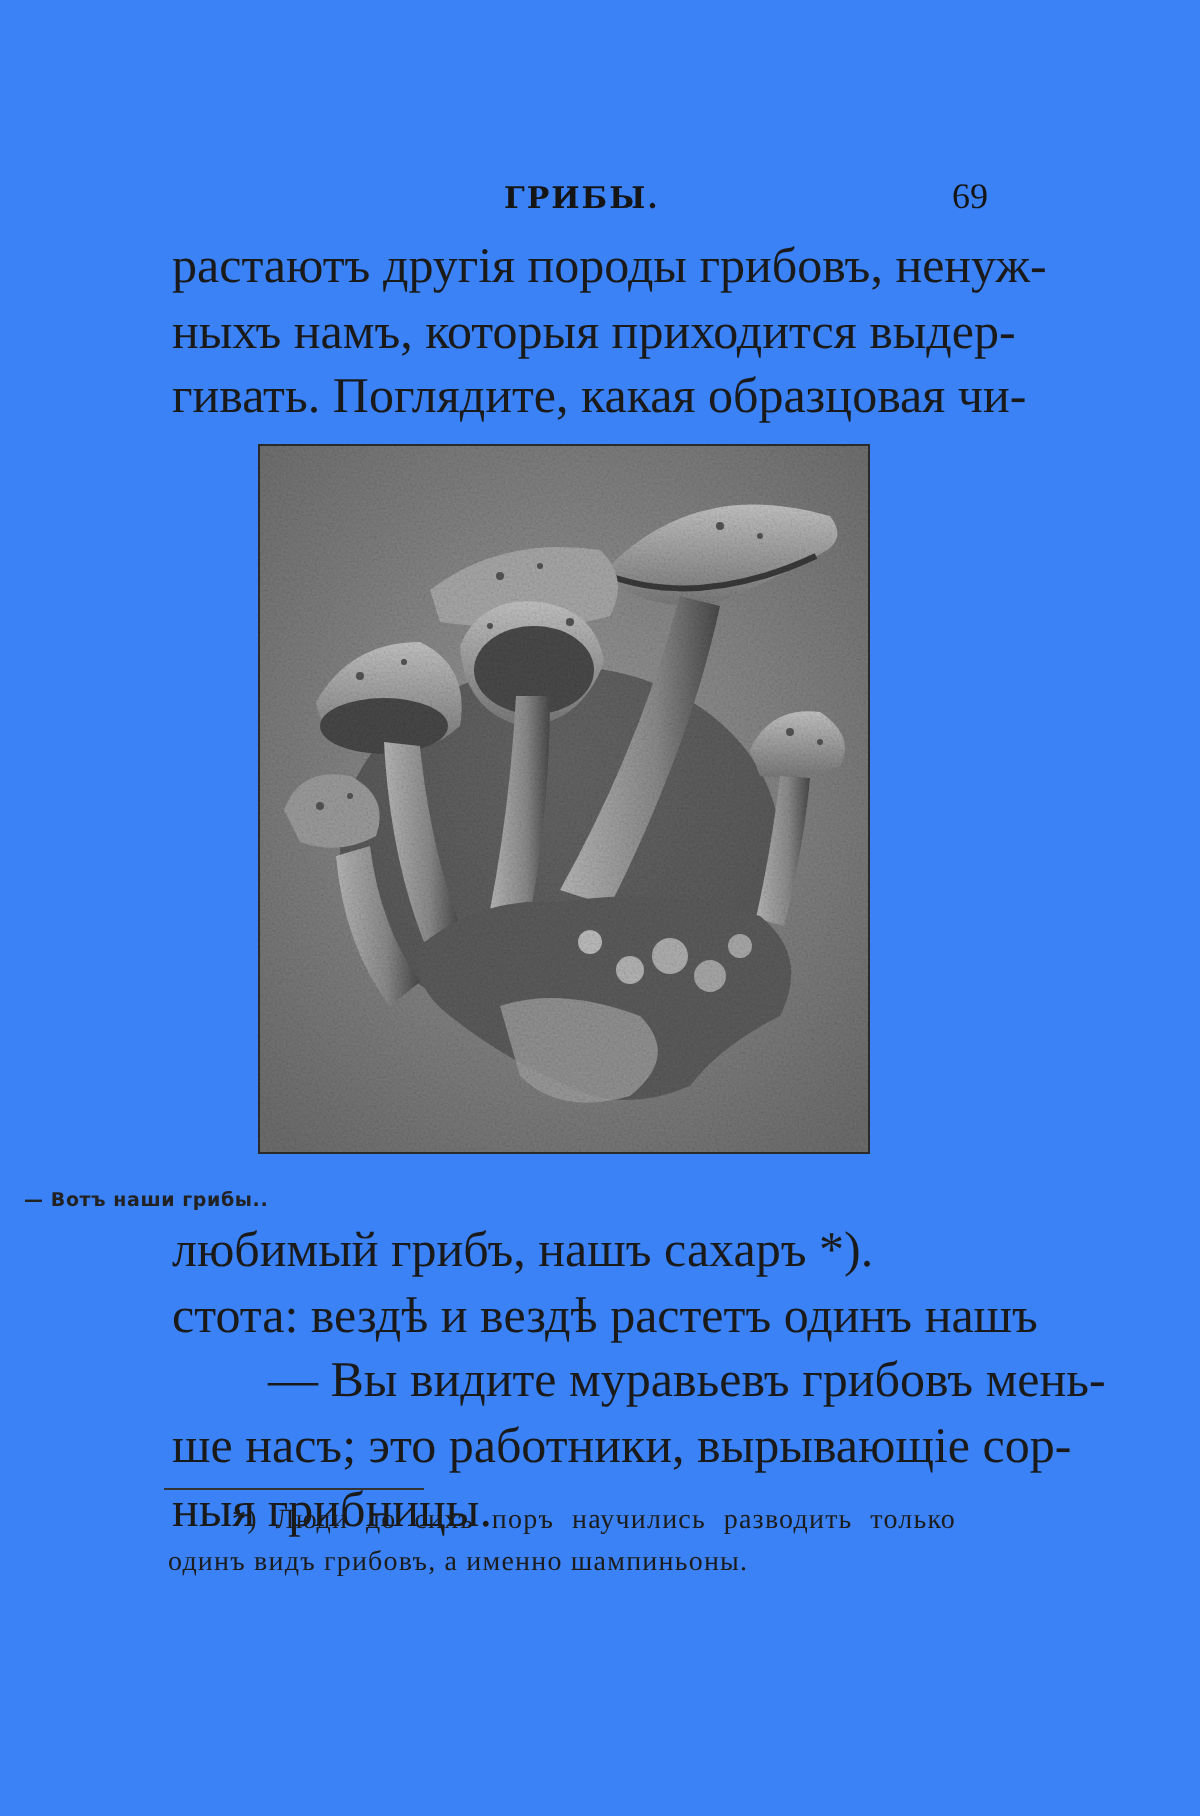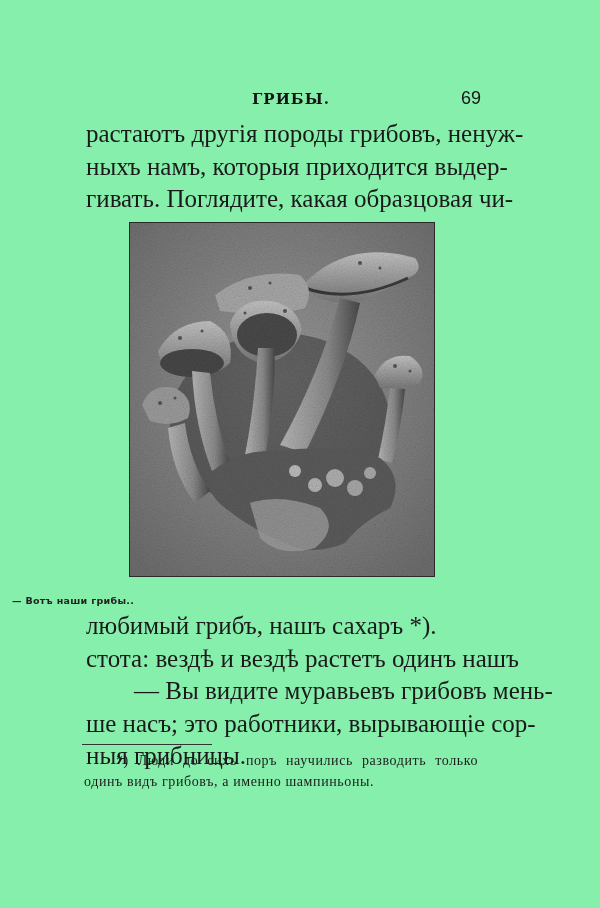--- a/index.html
+++ b/index.html
@@ -11,44 +11,44 @@
       width: 600px;
       height: 908px;
       position: relative;
       overflow: hidden;
       color: #111111;
     }
     .page {
       position: absolute;
       left: 0; top: 0;
       width: 600px; height: 908px;
-      background: #86efac;
+      background: #3b82f6;
     }
     .running-head {
       position: absolute;
       top: 90px;
       left: 0;
       width: 600px;
       height: 22px;
     }
     .running-title {
       position: absolute;
       left: 252px;
       top: 0;
       font-family: "DejaVu Serif", serif;
       font-weight: bold;
       font-size: 15px;
       letter-spacing: 1px;
       color: #151515;
     }
     .page-number {
       position: absolute;
-      left: 461px;
+      left: 476px;
       top: -2px;
-      font-family: Liberation Sans, sans-serif;
+      font-family: Liberation Serif, serif;
       font-size: 18px;
       color: #151515;
     }
     .body-text {
       position: absolute;
       left: 86px;
       width: 392px;
       font-family: "Liberation Serif", serif;
       font-size: 25px;
       line-height: 32.5px;

